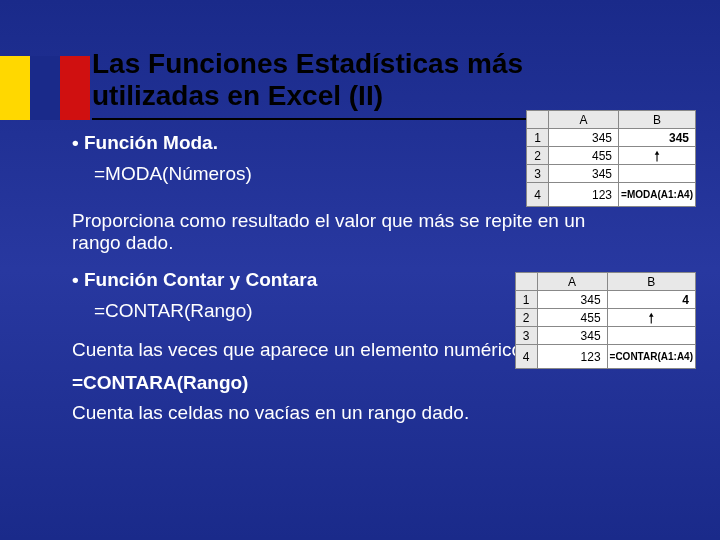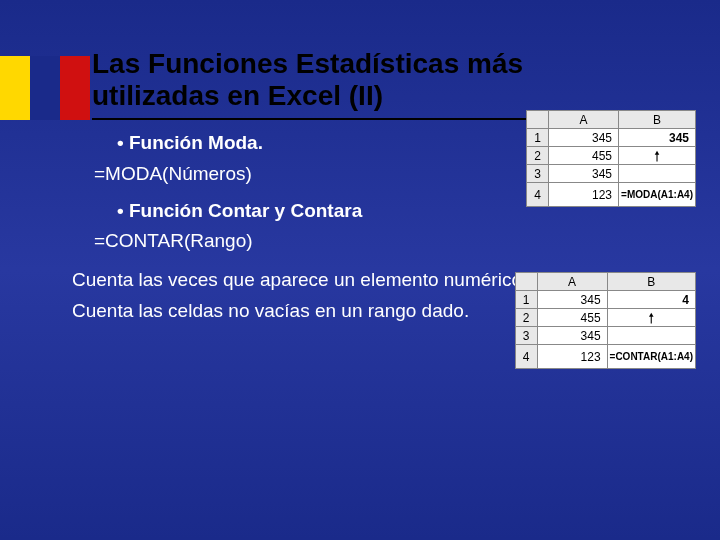--- a/index.html
+++ b/index.html
@@ -42,21 +42,21 @@
     background: #000;
   }
   .content {
     position: absolute;
     left: 72px;
     top: 132px;
     width: 610px;
     color: #fff;
   }
   .content p { margin-bottom: 8px; font-size: 19px; line-height: 1.2; }
-  .bullet { font-weight: bold; margin-left: 45px; }
+  .bullet { font-weight: bold; }
   .formula { font-weight: normal; margin-left: 22px; }
   .desc { font-weight: normal; }
   .excel-table {
     position: absolute;
     border-collapse: collapse;
     font-family: Arial, sans-serif;
     font-size: 12px;
     background: #fff;
     color: #000;
   }
@@ -109,23 +109,25 @@
   <div class="flag-stripe stripe-blue"></div>
   <div class="flag-stripe stripe-red"></div>
 </div>
 
 <h1 class="title">Las Funciones Estadísticas más utilizadas en Excel (II)</h1>
 <div class="title-underline"></div>
 
 <div class="content">
   <p class="bullet">• Función Moda.</p>
   <p class="formula">=MODA(Números)</p>
+  <p class="desc" style="margin-top:24px; width:560px;">Proporciona como resultado el valor que más se repite en un rango dado.</p>
   <p class="bullet" style="margin-top:14px;">• Función Contar y Contara</p>
   <p class="formula" style="margin-top:6px;">=CONTAR(Rango)</p>
   <p class="desc" style="margin-top:16px;">Cuenta las veces que aparece un elemento numérico en una lista.</p>
+  <p class="bullet" style="margin-top:10px;">=CONTARA(Rango)</p>
   <p class="desc" style="margin-top:0;">Cuenta las celdas no vacías en un rango dado.</p>
 </div>
 
 <table class="excel-table table1">
   <tbody>
       <tr>
     <th class="rowhdr"></th>
     <th class="col-a">A</th>
     <th class="col-b">B</th>
   </tr>

